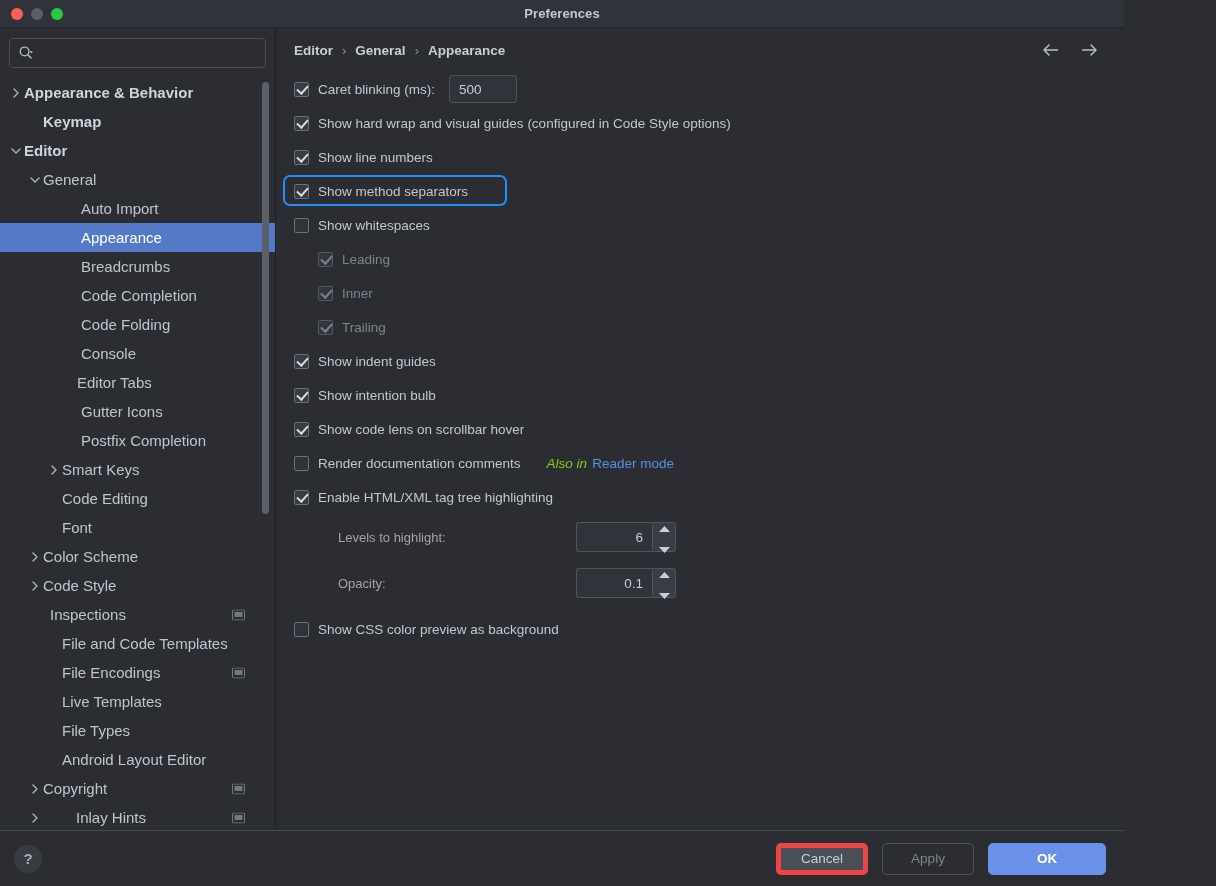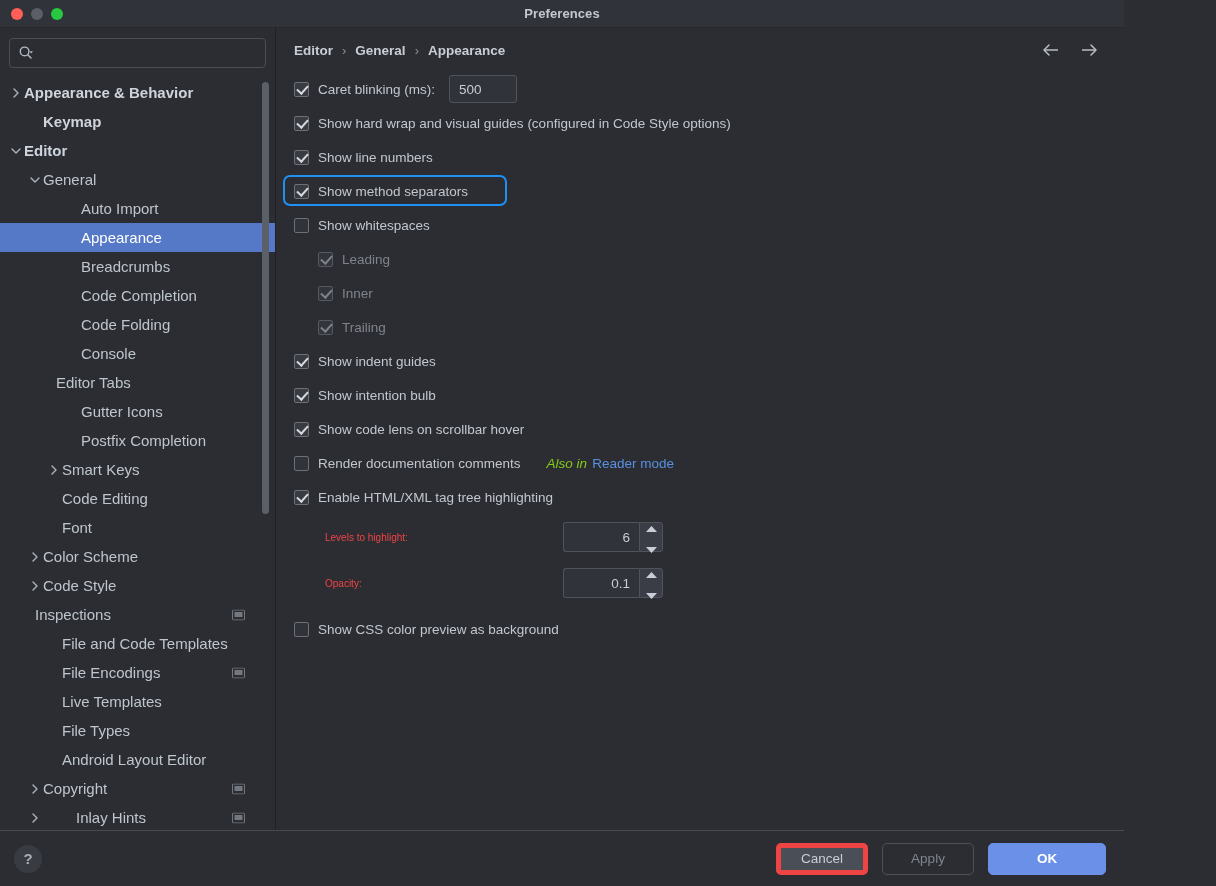--- a/index.html
+++ b/index.html
@@ -104,21 +104,21 @@
   .link { font-size: 13.5px; color: #5a90e0; cursor: pointer; }
   .textfield {
     height: 28px; border: 1px solid #4f535b; border-radius: 3px;
     background: #30333a; color: #c8ccd4; font-size: 13.5px;
     display: flex; align-items: center; padding: 0 9px;
     font-family: "Liberation Sans", sans-serif;
   }
   .field-caret { width: 68px; margin-left: 14px; }
   .indent-1 { margin-left: 24px; }
   .spin-row { display: flex; align-items: center; height: 46px; }
-  .spin-label { font-size: 10px; color: #ef4444; width: 238px; margin-left: 31px; }
+  .spin-label { font-size: 13px; color: #a3a3a3; width: 238px; margin-left: 44px; }
   .spinner { display: flex; height: 30px; width: 100px; }
   .spin-value {
     flex: 1; border: 1px solid #4f535b; border-right: 0;
     border-radius: 3px 0 0 3px; background: #30333a;
     display: flex; align-items: center; justify-content: flex-end;
     padding-right: 9px; color: #c8ccd4; font-size: 13.5px;
   }
   .spin-btns {
     width: 24px; border: 1px solid #4f535b; border-radius: 0 3px 3px 0;
     background: #3a3d45; display: flex; flex-direction: column;
@@ -226,21 +226,21 @@
             <span>Code Completion</span>
           </div>
           <div class="tree-item" style="padding-left: 65px;">
             <span class="chev"></span>
             <span>Code Folding</span>
           </div>
           <div class="tree-item" style="padding-left: 65px;">
             <span class="chev"></span>
             <span>Console</span>
           </div>
-          <div class="tree-item" style="padding-left: 40px;">
+          <div class="tree-item" style="padding-left: 61px;">
             <span class="chev"></span>
             <span>Editor Tabs</span>
           </div>
           <div class="tree-item" style="padding-left: 65px;">
             <span class="chev"></span>
             <span>Gutter Icons</span>
           </div>
           <div class="tree-item" style="padding-left: 65px;">
             <span class="chev"></span>
             <span>Postfix Completion</span>
@@ -270,21 +270,21 @@
             <span>Color Scheme</span>
           </div>
           <div class="tree-item" style="padding-left: 27px;">
             <span class="chev">
               <svg width="10" height="10" viewBox="0 0 10 10">
                 <polyline points="3,1 7,5 3,9" fill="none" stroke="#aeb3bb" stroke-width="1.4" stroke-linecap="round" stroke-linejoin="round"></polyline>
               </svg>
             </span>
             <span>Code Style</span>
           </div>
-          <div class="tree-item" style="padding-left: 19px;">
+          <div class="tree-item" style="padding-left: 34px;">
             <span class="chev"></span>
             <span>Inspections</span>
             <span class="badge-icon"><svg width="13" height="11" viewBox="0 0 13 11">
                 <rect x="0.5" y="0.5" width="12" height="10" rx="1" fill="none" stroke="#8c919a" stroke-width="1"></rect>
                 <rect x="2.5" y="2.5" width="8" height="5" fill="#8c919a"></rect>
               </svg></span>
           </div>
           <div class="tree-item" style="padding-left: 46px;">
             <span class="chev"></span>
             <span>File and Code Templates</span>

